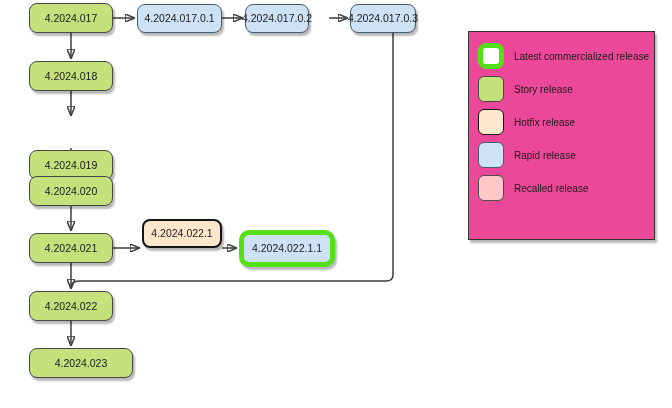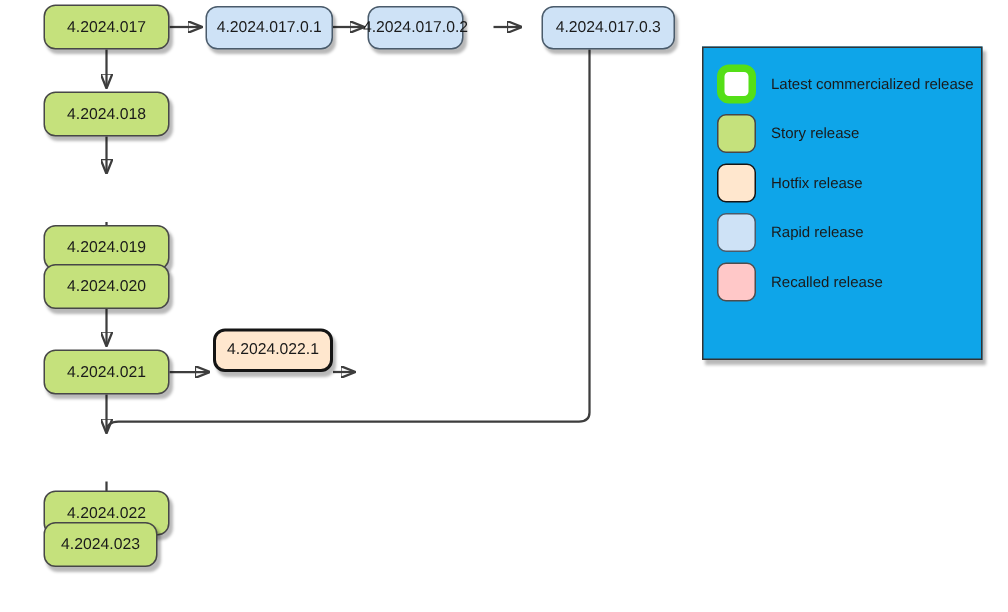--- a/index.html
+++ b/index.html
@@ -23,21 +23,21 @@
     display:flex;align-items:center;justify-content:center;
     font-size:10.5px;line-height:1;white-space:nowrap;
     box-shadow:2px 3px 2px rgba(0,0,0,0.28);
   }
   .node.story{background:var(--story-fill);border:1.5px solid var(--story-border);}
   .node.rapid{background:var(--rapid-fill);border:1.5px solid var(--rapid-border);}
   .node.hotfix{background:var(--hotfix-fill);border:2px solid var(--hotfix-border);}
   .node.latest{background:var(--rapid-fill);border:5px solid var(--latest-border);border-radius:10px;}
   .legend{
     position:absolute;left:468px;top:31px;width:187px;height:209px;box-sizing:border-box;
-    background:#0ea5e9;border:1px solid #333333;
+    background:#ec4899;border:1px solid #333333;
     box-shadow:2px 3px 2px rgba(0,0,0,0.28);
     padding:11px 0 0 9px;
   }
   .legend-row{display:flex;align-items:center;height:26px;margin-bottom:7px;}
   .swatch{box-sizing:border-box;width:26px;height:26px;border-radius:6px;flex:0 0 auto;}
   .swatch.latest{background:#ffffff;border:5px solid var(--latest-border);border-radius:8px;}
   .swatch.story{background:var(--story-fill);border:1.5px solid var(--story-border);}
   .swatch.hotfix{background:var(--hotfix-fill);border:1.5px solid var(--hotfix-border);}
   .swatch.rapid{background:var(--rapid-fill);border:1.5px solid var(--rapid-border);}
   .swatch.internal{background:var(--internal-fill);border:1.5px solid var(--internal-border);}
@@ -77,39 +77,42 @@
   </div>
   <div class="node story" style="left:29px;top:118px;width:84px;height:30px;margin-top:32px;">
     <span>4.2024.019</span>
   </div>
   <div class="node story" style="left:29px;top:176px;width:84px;height:30px;">
     <span>4.2024.020</span>
   </div>
   <div class="node story" style="left:29px;top:233px;width:84px;height:30px;">
     <span>4.2024.021</span>
   </div>
-  <div class="node story" style="left:29px;top:291px;width:84px;height:30px;margin-top:36px;">
+  <div class="node story" style="left:29px;top:291px;width:84px;height:30px;">
     <span>4.2024.022</span>
   </div>
-  <div class="node story" style="left:29px;top:348px;width:76px;height:30px;">
+  <div class="node story" style="left:29px;top:348px;width:104px;height:30px;">
     <span>4.2024.023</span>
   </div>
 
   <div class="node rapid" style="left:137px;top:4px;width:85px;height:29px;">
     <span>4.2024.017.0.1</span>
   </div>
   <div class="node rapid" style="left:245px;top:4px;width:64px;height:29px;">
     <span>4.2024.017.0.2</span>
   </div>
-  <div class="node rapid" style="left:350px;top:4px;width:89px;height:29px;margin-left:11px;">
+  <div class="node rapid" style="left:350px;top:4px;width:66px;height:29px;">
     <span>4.2024.017.0.3</span>
   </div>
 
   <div class="node hotfix" style="left:142px;top:219px;width:80px;height:29px;">
     <span>4.2024.022.1</span>
+  </div>
+  <div class="node latest" style="left:239px;top:230px;width:96px;height:37px;">
+    <span>4.2024.022.1.1</span>
   </div>
 
   <div class="legend">
     <div class="legend-row">
       <span class="swatch latest"></span>
       <span class="legend-label">Latest commercialized release</span>
     </div>
     <div class="legend-row">
       <span class="swatch story"></span>
       <span class="legend-label">Story release</span>

